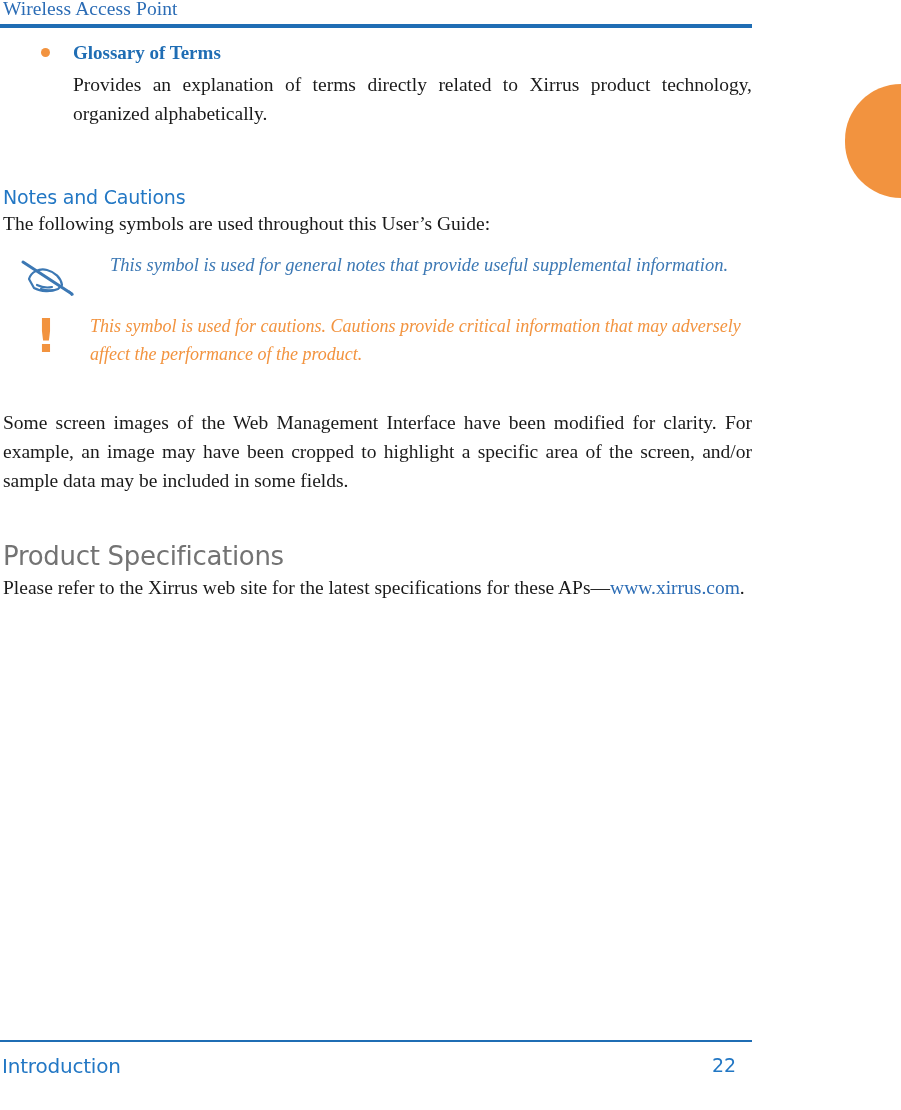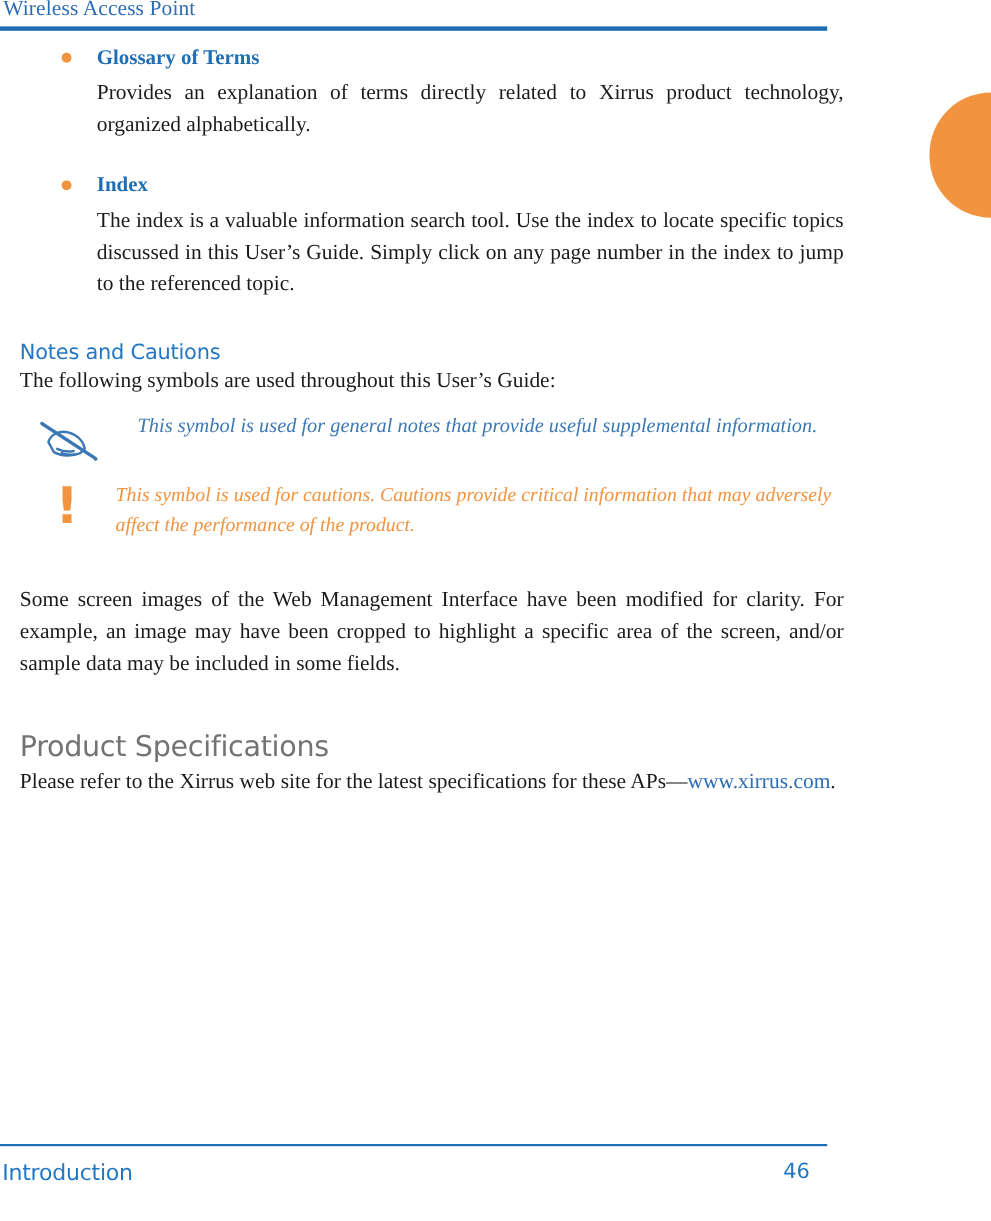--- a/index.html
+++ b/index.html
@@ -50,21 +50,21 @@
     width: 56px;
     height: 114px;
     background: #f2933f;
     border-top-left-radius: 57px 57px;
     border-bottom-left-radius: 57px 57px;
   }
 
   
   .content {
     position: absolute;
-    left: 18px;
+    left: 3px;
     top: 40px;
     width: 749px;
   }
 
   
   .bullet-block {
     position: relative;
     margin: 0 0 6px 0;
     padding-left: 70px;
   }
@@ -216,25 +216,20 @@
   <div class="content">
 
     <div class="bullet-block">
       <span class="bullet-dot"></span>
       <div class="bullet-title">Glossary of Terms</div>
       <p class="bullet-body">Provides an explanation of terms directly related to Xirrus product technology, organized alphabetically.</p>
     </div>
 
     <div class="spacer-md"></div>
 
-    <div class="bullet-block">
-      <span class="bullet-dot"></span>
-      <div class="bullet-title">Index</div>
-      <p class="bullet-body">The index is a valuable information search tool. Use the index to locate specific topics discussed in this User’s Guide. Simply click on any page number in the index to jump to the referenced topic.</p>
-    </div>
 
     <div class="spacer-lg"></div>
 
     <h2 class="section-h">Notes and Cautions</h2>
     <p class="body-text">The following symbols are used throughout this User’s Guide:</p>
 
     <div style="height:14px"></div>
 
     <div class="note-row">
       <span class="note-icon">
@@ -264,15 +259,15 @@
 
     <div style="height:46px"></div>
 
     <h1 class="section-h-lg">Product Specifications</h1>
     <p class="body-text"><span>Please refer to the Xirrus web site for the latest specifications for these APs—</span><span class="link">www.xirrus.com</span><span>.</span></p>
 
   </div>
 
   <div class="footer-rule"></div>
   <div class="footer-left">Introduction</div>
-  <div class="footer-right">46</div>
+  <div class="footer-right">22</div>
 
 </div>
 
 </body></html>

